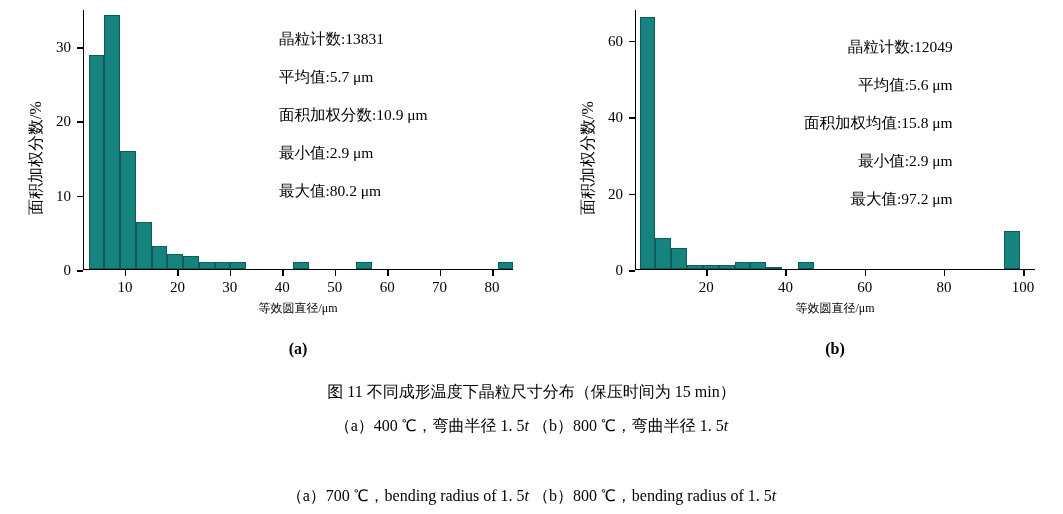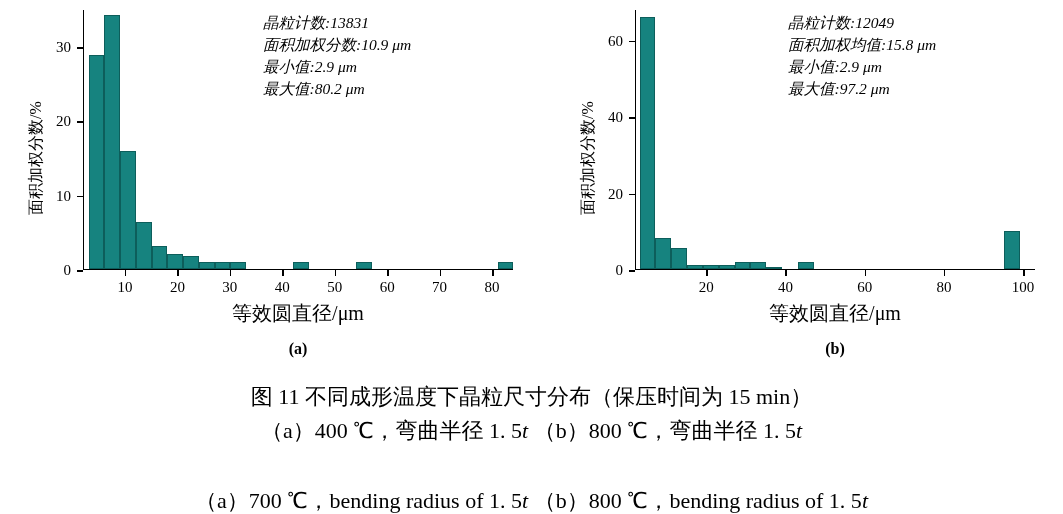--- a/index.html
+++ b/index.html
@@ -57,52 +57,52 @@
     position: absolute;
     font-size: 15px;
     font-family: "Liberation Serif", serif;
     white-space: nowrap;
   }
   .ticklabel-x { transform: translateX(-50%); }
   .ticklabel-y { transform: translateY(-50%); text-align: right; }
 
   .axis-title-x {
     position: absolute;
-    font-size: 20px;
+    font-size: 12px;
     text-align: center;
     white-space: nowrap;
     transform: translateX(-50%);
   }
   .axis-title-y {
     position: absolute;
     font-size: 16px;
     white-space: nowrap;
     transform-origin: 0 0;
     transform: rotate(-90deg);
   }
   .stats-box {
     position: absolute;
     font-size: 15.5px;
     line-height: 1.42;
     white-space: nowrap;
   }
-  .stats-box div { margin: 0; font-style: italic; }
+  .stats-box div { margin: 16px; }
   .panel-label {
     position: absolute;
     font-size: 16px;
     font-weight: bold;
     text-align: center;
     transform: translateX(-50%);
   }
   .caption {
     position: absolute;
     left: 0;
     width: 1063px;
     text-align: center;
-    font-size: 22px;
+    font-size: 16px;
     white-space: nowrap;
   }
   .caption.cn { font-family: "Liberation Serif", serif; }
   .caption.en { font-family: "Liberation Serif", serif; }
   .it { font-style: italic; }
 </style>
 </head>
 <body>
 
 <div class="figure-wrap">
@@ -153,20 +153,21 @@
         <div class="tick tick-y" style="left: 69px; top: 121.429px;"></div>
         <div class="ticklabel ticklabel-y" style="left: 27px; width: 36px; top: 121.429px;">20</div>
         <div class="tick tick-y" style="left: 69px; top: 47.1429px;"></div>
         <div class="ticklabel ticklabel-y" style="left: 27px; width: 36px; top: 47.1429px;">30</div>
       </div>
 
     <div class="axis-title-x" style="left: 290px; top: 300px;">等效圆直径/μm</div>
 
     <div class="stats-box" style="left: 255px; top: 12px;">
       <div>晶粒计数:13831</div>
+      <div>平均值:5.7 μm</div>
       <div>面积加权分数:10.9 μm</div>
       <div>最小值:2.9 μm</div>
       <div>最大值:80.2 μm</div>
     </div>
 
     <div class="panel-label" style="left: 290px; top: 340px;">(a)</div>
   </div>
 
   <div class="panel" id="panel-b">
 
@@ -204,22 +205,23 @@
         <div class="tick tick-y" style="left: 69px; top: 193.529px;"></div>
         <div class="ticklabel ticklabel-y" style="left: 27px; width: 36px; top: 193.529px;">20</div>
         <div class="tick tick-y" style="left: 69px; top: 117.059px;"></div>
         <div class="ticklabel ticklabel-y" style="left: 27px; width: 36px; top: 117.059px;">40</div>
         <div class="tick tick-y" style="left: 69px; top: 40.5882px;"></div>
         <div class="ticklabel ticklabel-y" style="left: 27px; width: 36px; top: 40.5882px;">60</div>
       </div>
 
     <div class="axis-title-x" style="left: 275px; top: 300px;">等效圆直径/μm</div>
 
-    <div class="stats-box" style="left: 228px; top: 12px;">
+    <div class="stats-box" style="left: 228px; top: 20px; text-align: right;">
       <div>晶粒计数:12049</div>
+      <div>平均值:5.6 μm</div>
       <div>面积加权均值:15.8 μm</div>
       <div>最小值:2.9 μm</div>
       <div>最大值:97.2 μm</div>
     </div>
 
     <div class="panel-label" style="left: 275px; top: 340px;">(b)</div>
   </div>
 
   <div class="caption cn" style="top: 382px;">图 11    不同成形温度下晶粒尺寸分布（保压时间为 15 min）</div>
 

